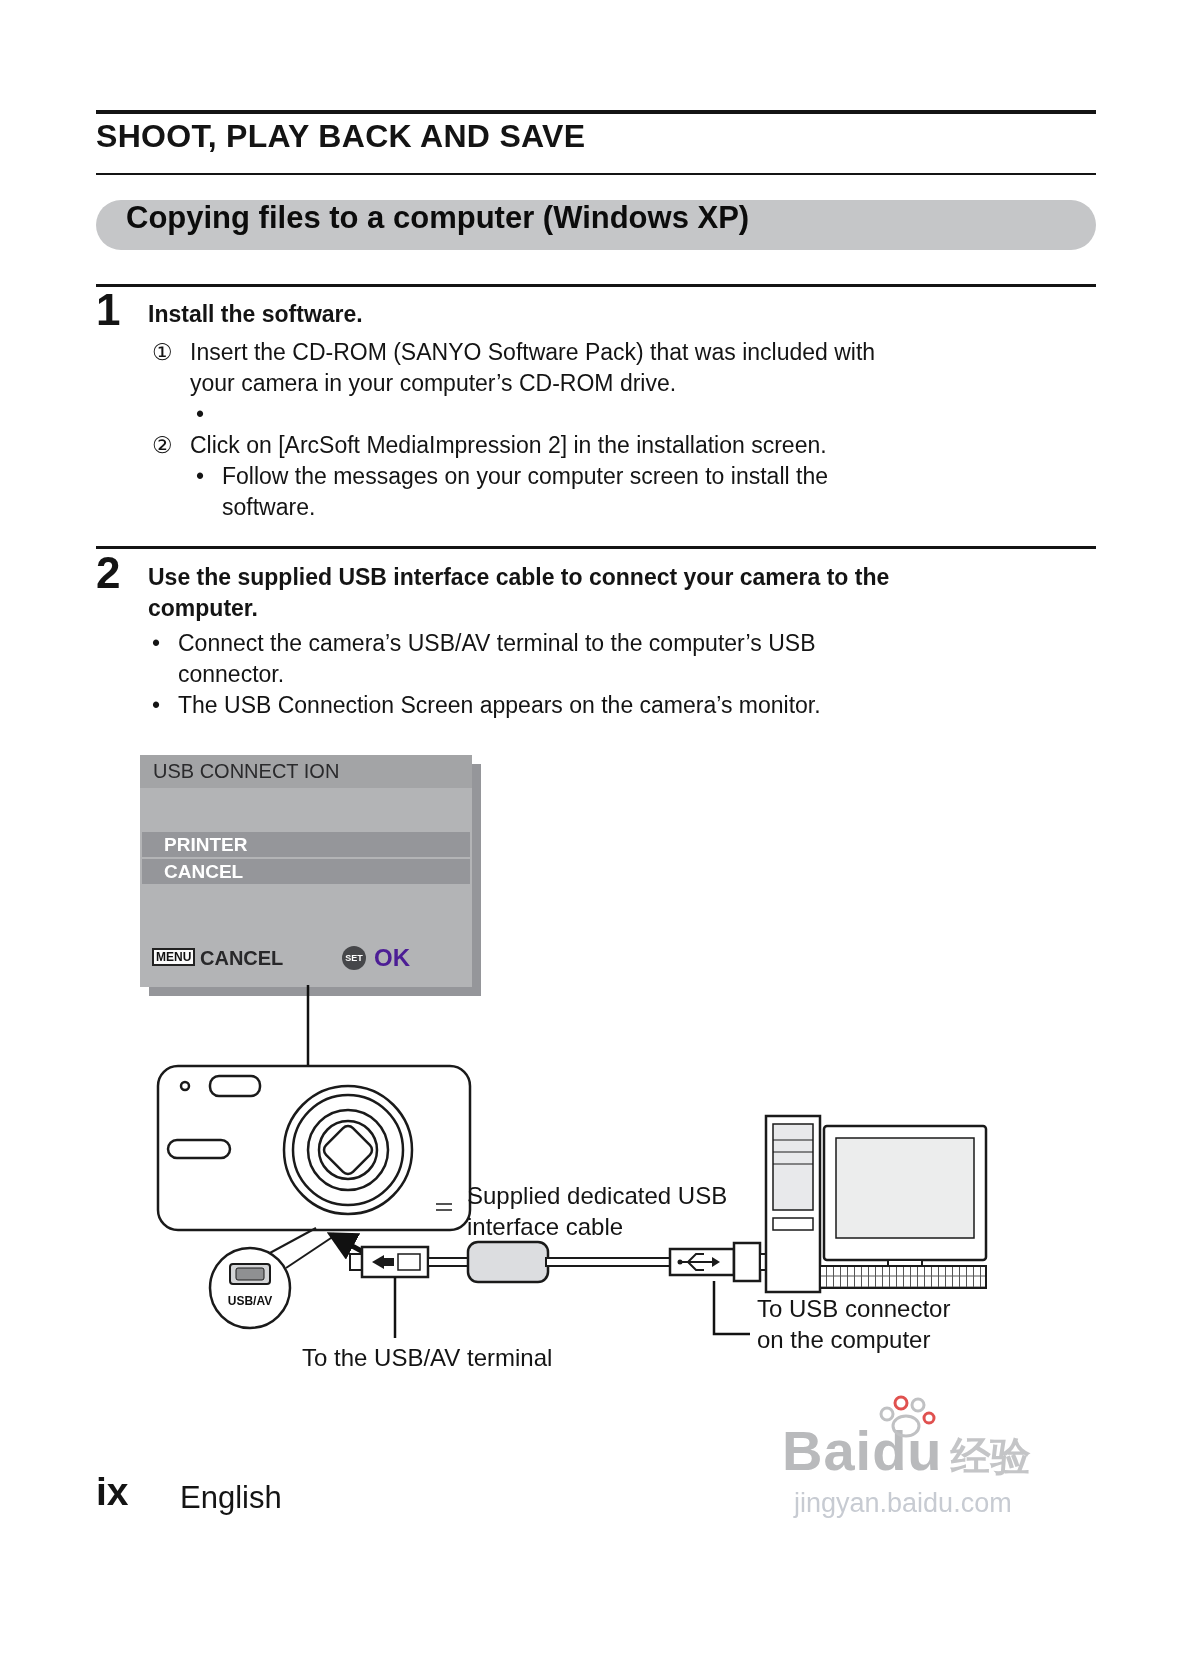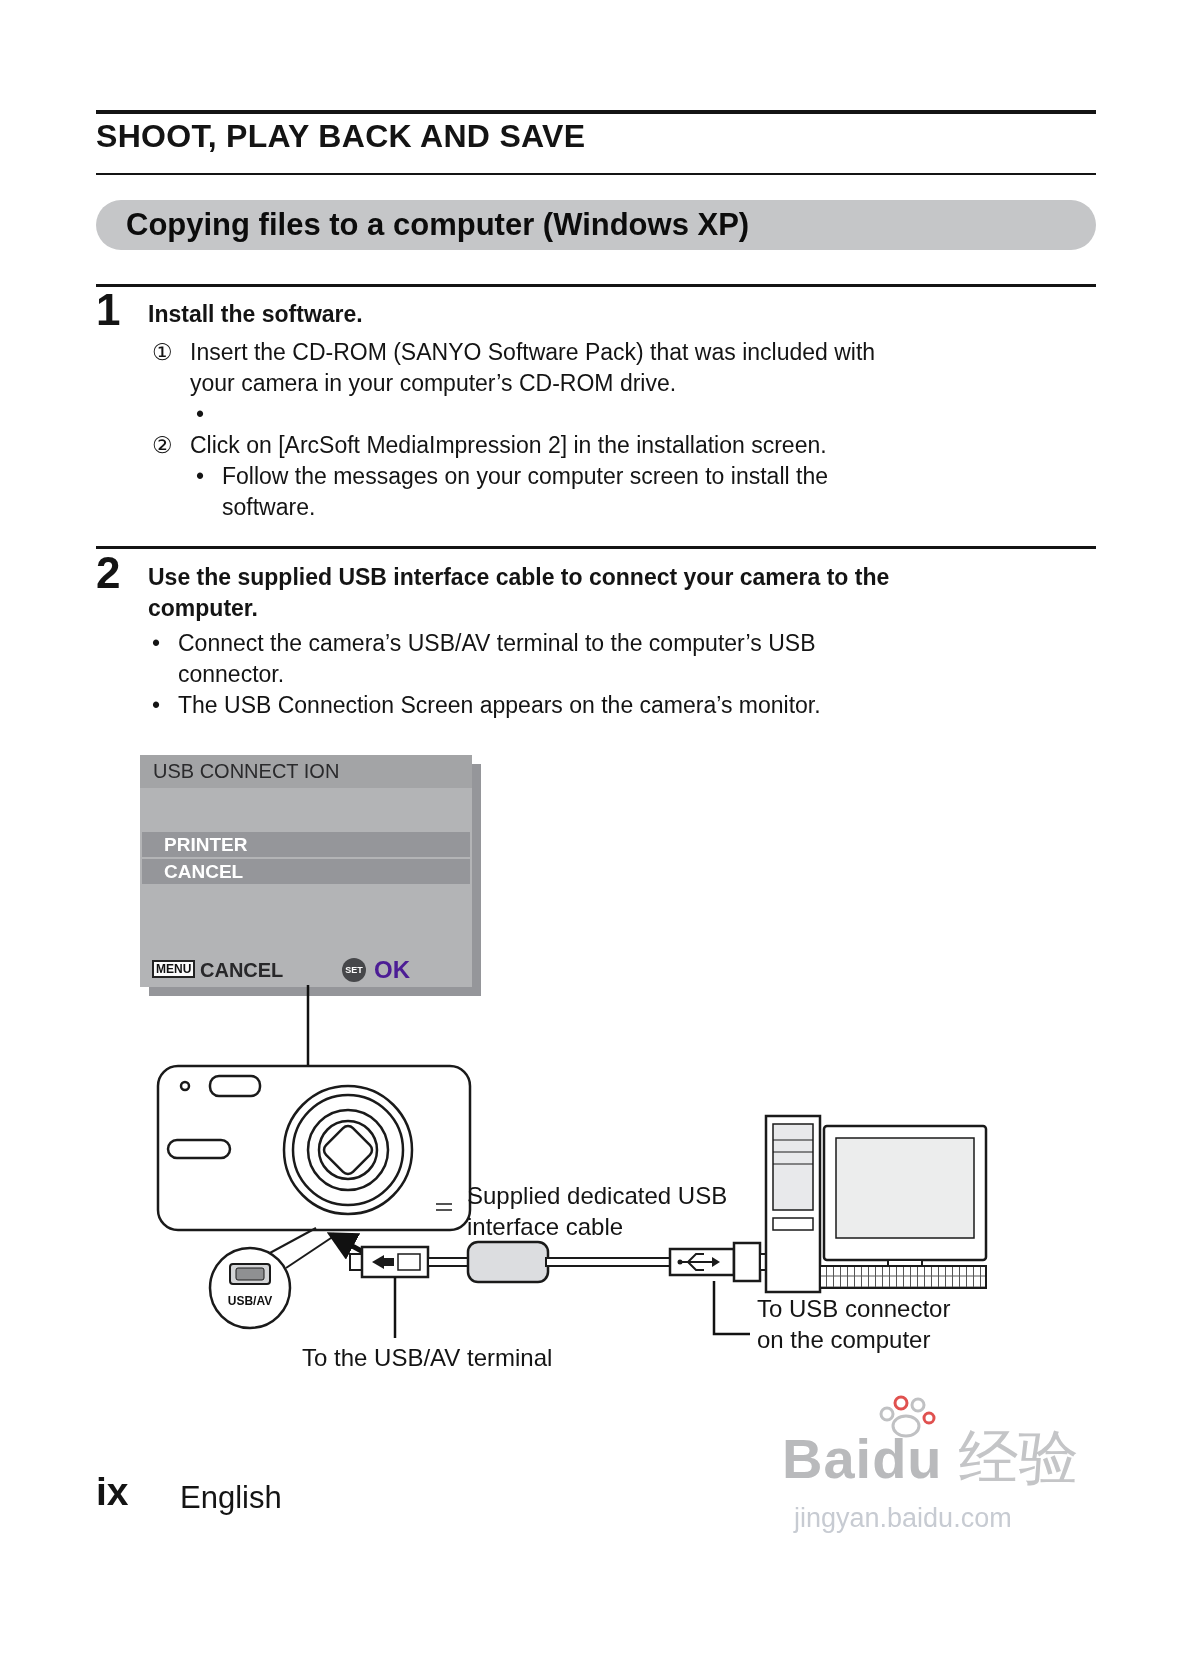--- a/index.html
+++ b/index.html
@@ -3,62 +3,62 @@
 <meta charset="utf-8">
 <style>
   *{margin:0;padding:0;box-sizing:border-box}
   html,body{background:#fff}
   body{width:1192px;height:1680px;position:relative;overflow:hidden;
        font-family:"Liberation Sans",sans-serif;color:#141414}
   .abs{position:absolute}
   .rule{position:absolute;left:96px;width:1000px;background:#141414}
   .doc-title{left:96px;top:118px;font-size:32px;font-weight:bold;letter-spacing:.3px}
   .banner{left:96px;top:200px;width:1000px;height:50px;background:#c5c6c8;border-radius:25px;
-          display:flex;align-items:center;padding-left:30px}
+          display:flex;align-items:flex-start;padding-left:30px}
   .banner span{font-size:31px;font-weight:bold;color:#0c0c0c}
   .step-rule{left:96px;width:1000px;height:3px;background:#141414;position:absolute}
   .step-num{left:96px;font-size:44px;font-weight:bold;line-height:1;position:absolute}
   .step-title{font-size:23px;font-weight:bold;line-height:31px;white-space:pre-line;position:absolute}
   .step-body{position:absolute;font-size:23px;line-height:31px}
   .row{display:flex}
   .marker{width:38px;flex:none}
   .bullet{width:26px;flex:none}
   .sub{margin-left:44px}
   .preline{white-space:pre-line}
 
   
   .cam-screen{left:140px;top:755px;width:332px;height:232px;background:#b3b4b6;
               box-shadow:9px 9px 0 #95969a;position:absolute}
   .scr-title{height:33px;background:#a3a4a6;color:#2a2a2c;font-size:20px;font-weight:normal;
              line-height:33px;padding-left:13px}
   .scr-options{margin-top:44px}
   .scr-row{height:25px;line-height:25px;background:#95969a;color:#fff;font-size:19px;
            font-weight:bold;padding-left:22px;margin:0 2px 2px 2px}
   .scr-row.selected{height:28px;line-height:28px;background:#46474a}
-  .scr-bottom{position:absolute;left:12px;right:10px;bottom:4px;height:26px}
+  .scr-bottom{position:absolute;left:12px;right:10px;bottom:16px;height:26px}
   .menu-key{position:absolute;left:0;top:3px;border:2px solid #222;background:#fbfbfb;color:#111;
             font-size:12px;font-weight:bold;padding:1px 2px;line-height:1}
   .menu-action{position:absolute;left:48px;top:0;font-size:20px;font-weight:bold;color:#28282a;line-height:26px}
   .set-key{position:absolute;left:190px;top:1px;width:24px;height:24px;border-radius:50%;background:#46474a;
            color:#fff;font-size:9px;font-weight:bold;display:flex;align-items:center;justify-content:center}
   .set-action{position:absolute;left:222px;top:0;font-size:24px;font-weight:bold;color:#4c1d95;line-height:26px}
 
   
   .dlabel{position:absolute;font-size:24px;line-height:31px;white-space:pre-line;color:#141414}
   svg text{font-family:"Liberation Sans",sans-serif}
 
   
   .footer-page{left:96px;top:1470px;font-size:39px;font-weight:bold;position:absolute}
   .footer-lang{left:180px;top:1480px;font-size:31px;position:absolute}
 
   
   .watermark{left:782px;top:1418px;width:360px;position:absolute}
   .wm-row{position:relative;white-space:nowrap}
   .wm-brand{font-size:56px;font-weight:bold;color:#b9babc;letter-spacing:1px}
-  .wm-cn{font-size:60px;font-weight:normal;color:#c4c5c7;margin-left:16px}
+  .wm-cn{font-size:40px;font-weight:bold;color:#c4c5c7;margin-left:8px}
   .wm-url{font-size:27px;color:#c7cbd2;margin-top:4px;margin-left:12px}
   .wm-paw{position:absolute;left:92px;top:-26px}
 </style>
 </head>
 <body>
 
 <div class="rule" style="top:110px;height:4px"></div>
 <div class="abs doc-title">SHOOT, PLAY BACK AND SAVE</div>
 <div class="rule" style="top:173px;height:2px"></div>
 

